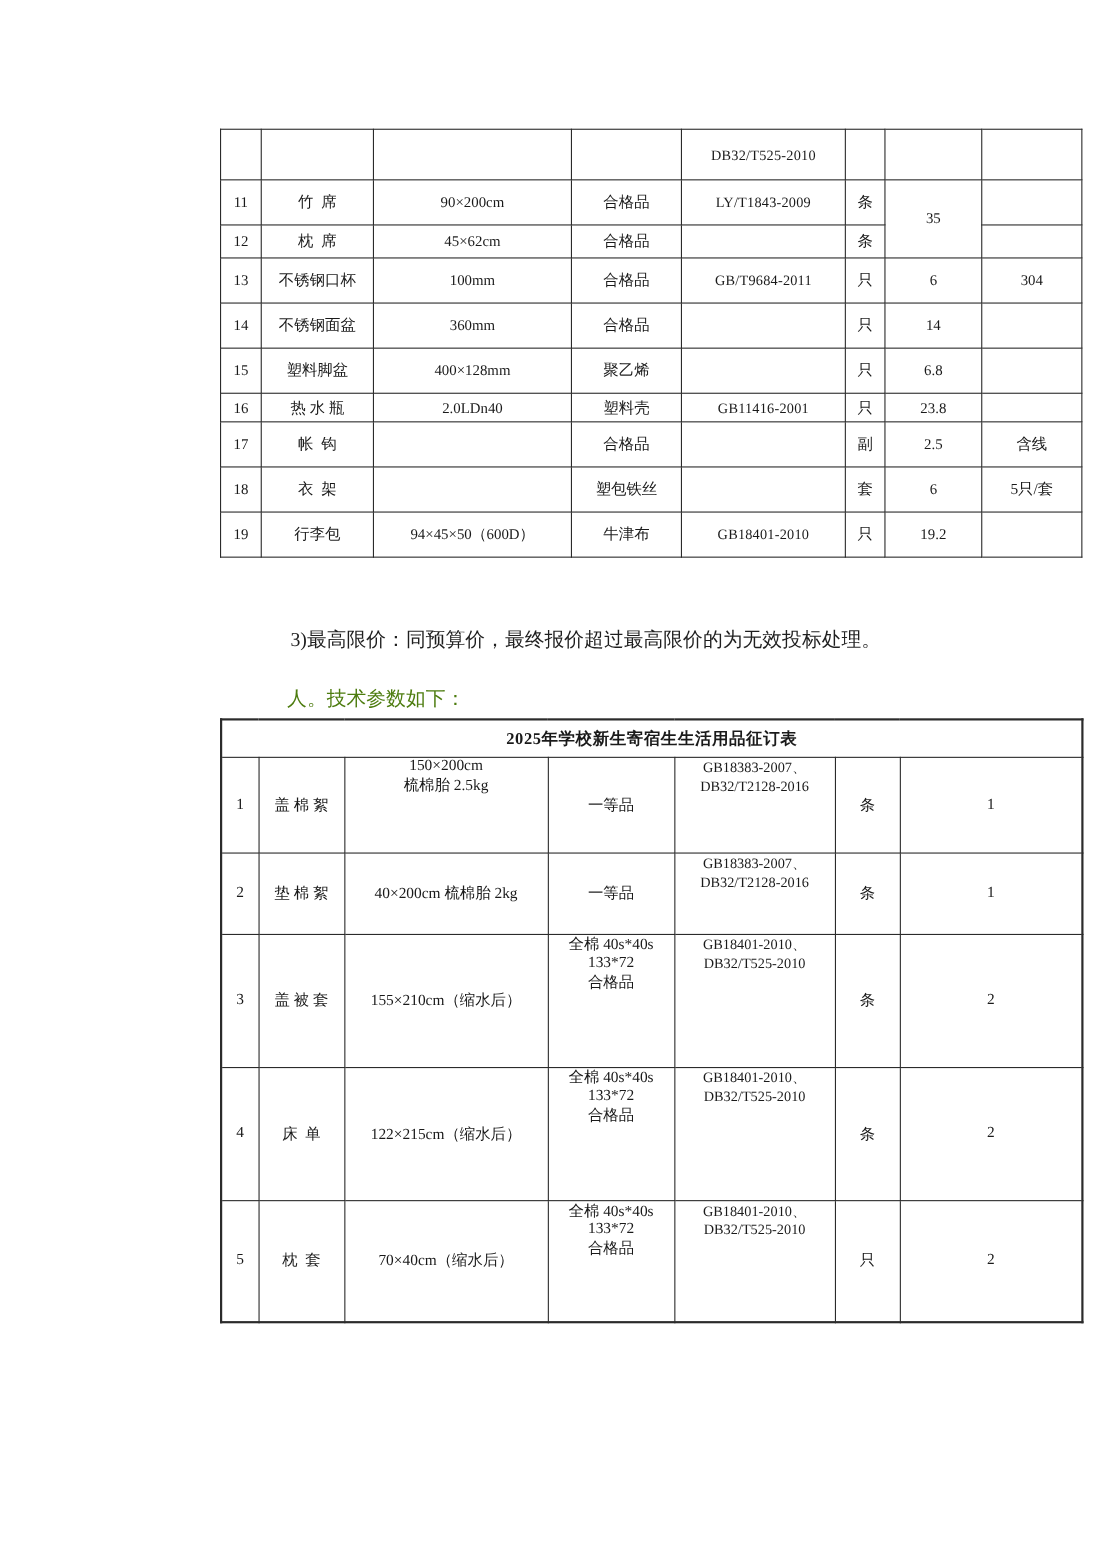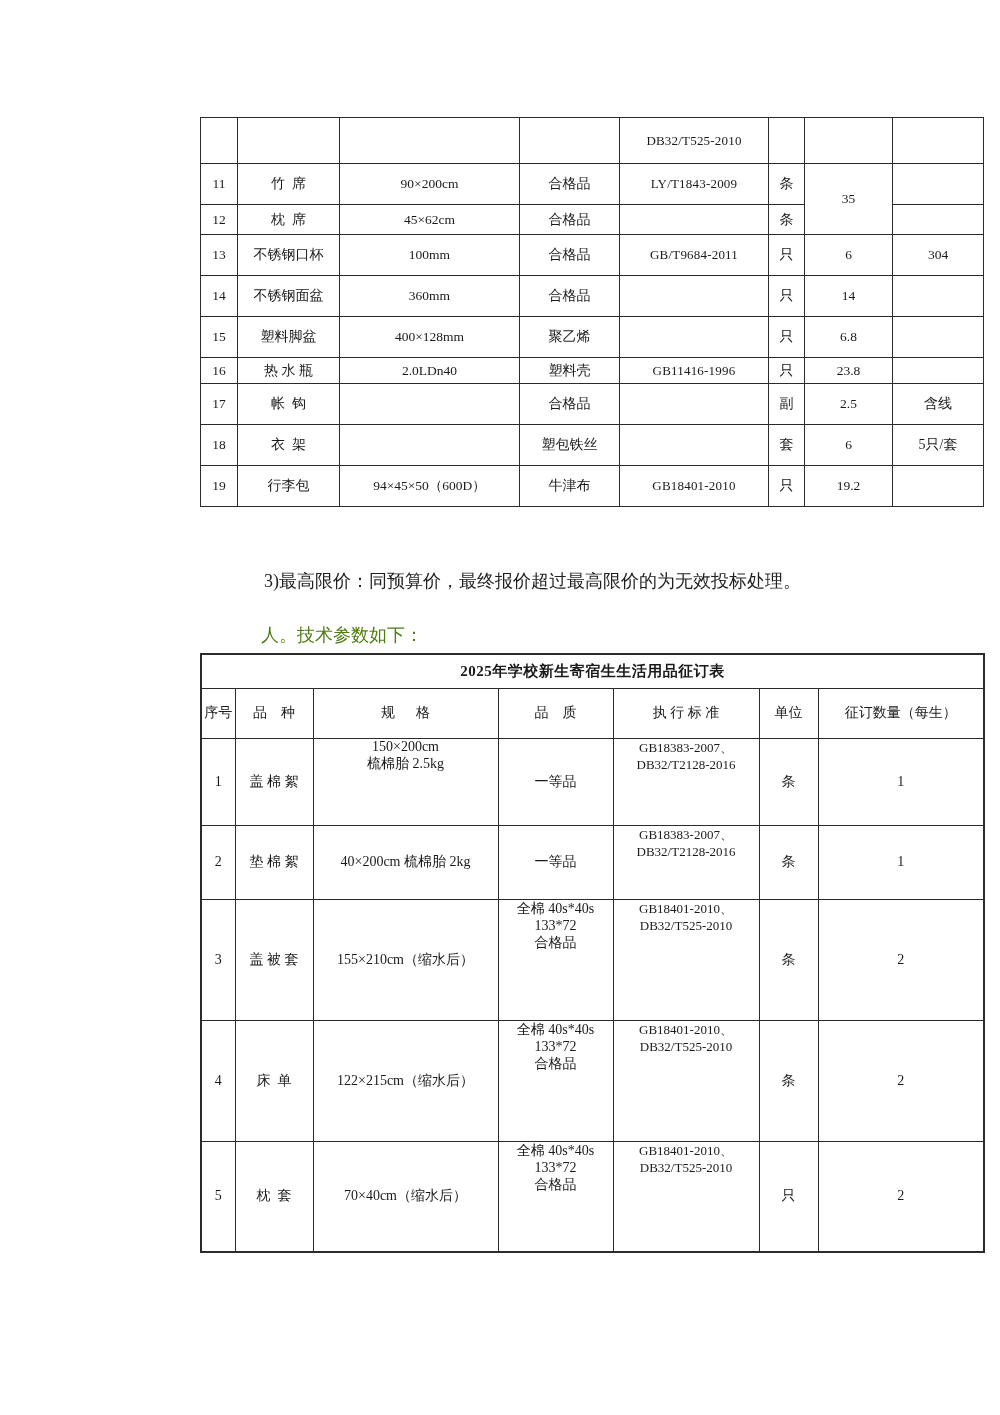--- a/index.html
+++ b/index.html
@@ -108,21 +108,21 @@
       <td class="std"></td>
       <td>只</td>
       <td class="num">6.8</td>
       <td></td>
     </tr>
     <tr style="height:26px">
       <td class="num">16</td>
       <td class="pre">热 水 瓶</td>
       <td class="num">2.0LDn40</td>
       <td>塑料壳</td>
-      <td class="std">GB11416-1996</td>
+      <td class="std">GB11416-2001</td>
       <td>只</td>
       <td class="num">23.8</td>
       <td></td>
     </tr>
     <tr style="height:41px">
       <td class="num">17</td>
       <td class="pre">帐  钩</td>
       <td class="num"></td>
       <td>合格品</td>
       <td class="std"></td>
@@ -165,29 +165,20 @@
         <col style="width:185px">
       <col style="width:115px">
         <col style="width:146px">
         <col style="width:59px">
       <col style="width:166px">
     </colgroup>
     <tbody>
         <tr style="height:34px">
       <td class="title-cell" colspan="7">2025年学校新生寄宿生生活用品征订表</td>
     </tr>
-    <tr style="height:50px">
-      <td class="pre">序号</td>
-      <td class="pre">品    种</td>
-      <td class="pre">规      格</td>
-      <td class="pre">品    质</td>
-      <td class="pre">执 行 标 准</td>
-      <td class="pre">单位</td>
-      <td class="pre">征订数量（每生）</td>
-    </tr>
 
     <tr style="height:87px">
       <td>1</td>
       <td class="pre">盖 棉 絮</td>
       <td class="vtop">
         <div class="lines">
           <div>150×200cm</div>
           <div>梳棉胎 2.5kg</div>
         </div>
       </td>

